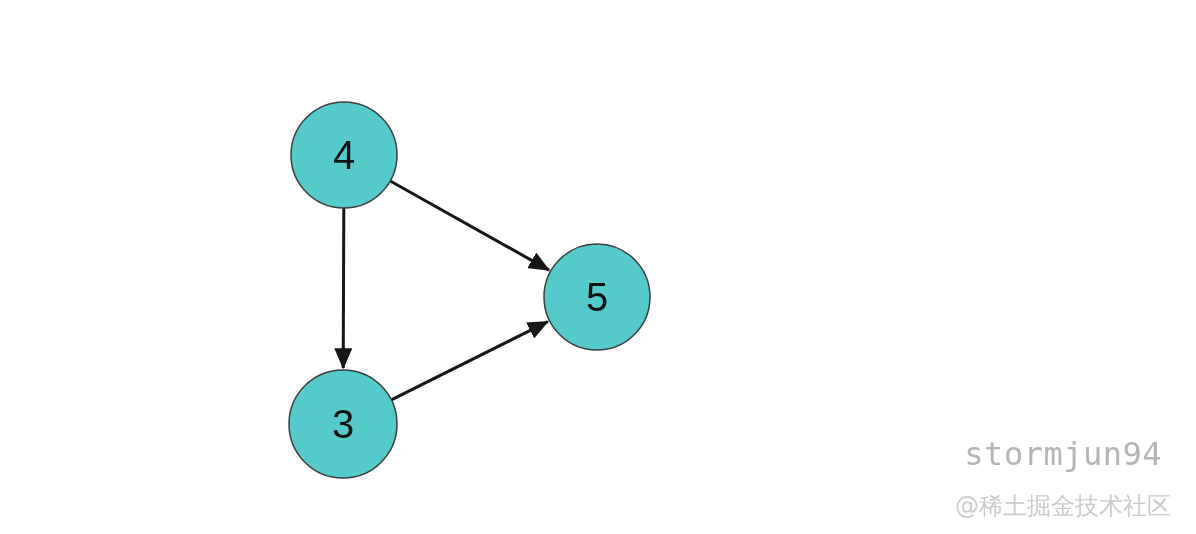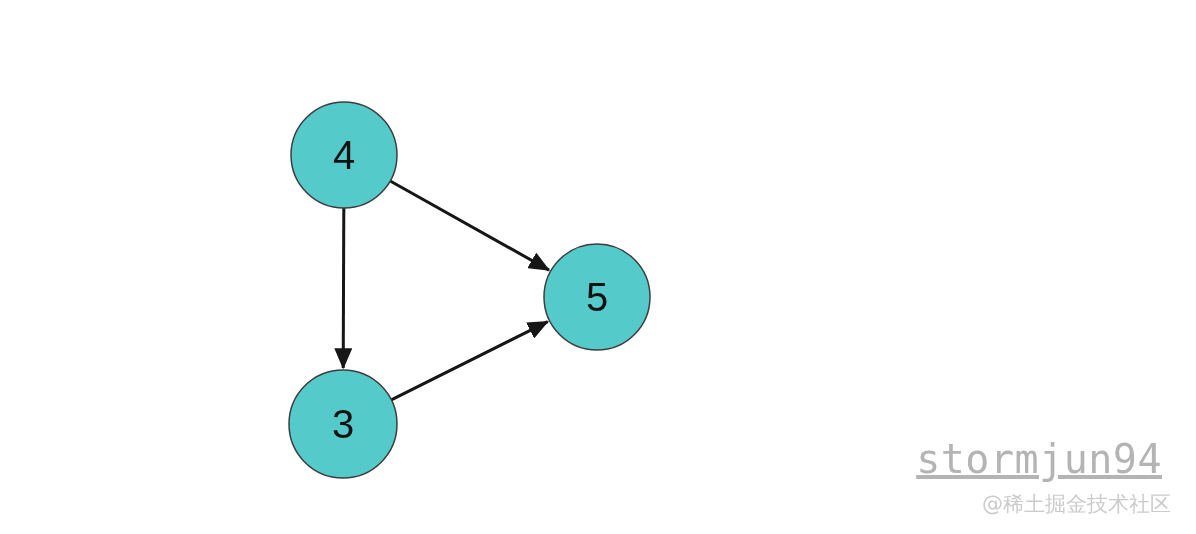--- a/index.html
+++ b/index.html
@@ -23,33 +23,32 @@
   .node-label {
     font-family: "Liberation Sans", sans-serif;
     font-size: 40px;
     pointer-events: none;
   }
   .wm-author {
     position: absolute;
     top: 437px;
     right: 34px;
     font-family: "DejaVu Sans Mono", monospace;
-    font-size: 40px;
+    font-size: 32px;
     line-height: 1.1;
     letter-spacing: 0.5px;
     white-space: nowrap;
     user-select: none;
-    text-decoration: underline;
   }
   .wm-community {
     position: absolute;
     top: 492px;
     right: 25px;
     font-family: "DejaVu Sans", "Liberation Sans", sans-serif;
-    font-size: 21px;
+    font-size: 24px;
     line-height: 1.2;
     white-space: nowrap;
     user-select: none;
   }
 </style>
 </head>
 <body>
 
 <div class="canvas">
 

